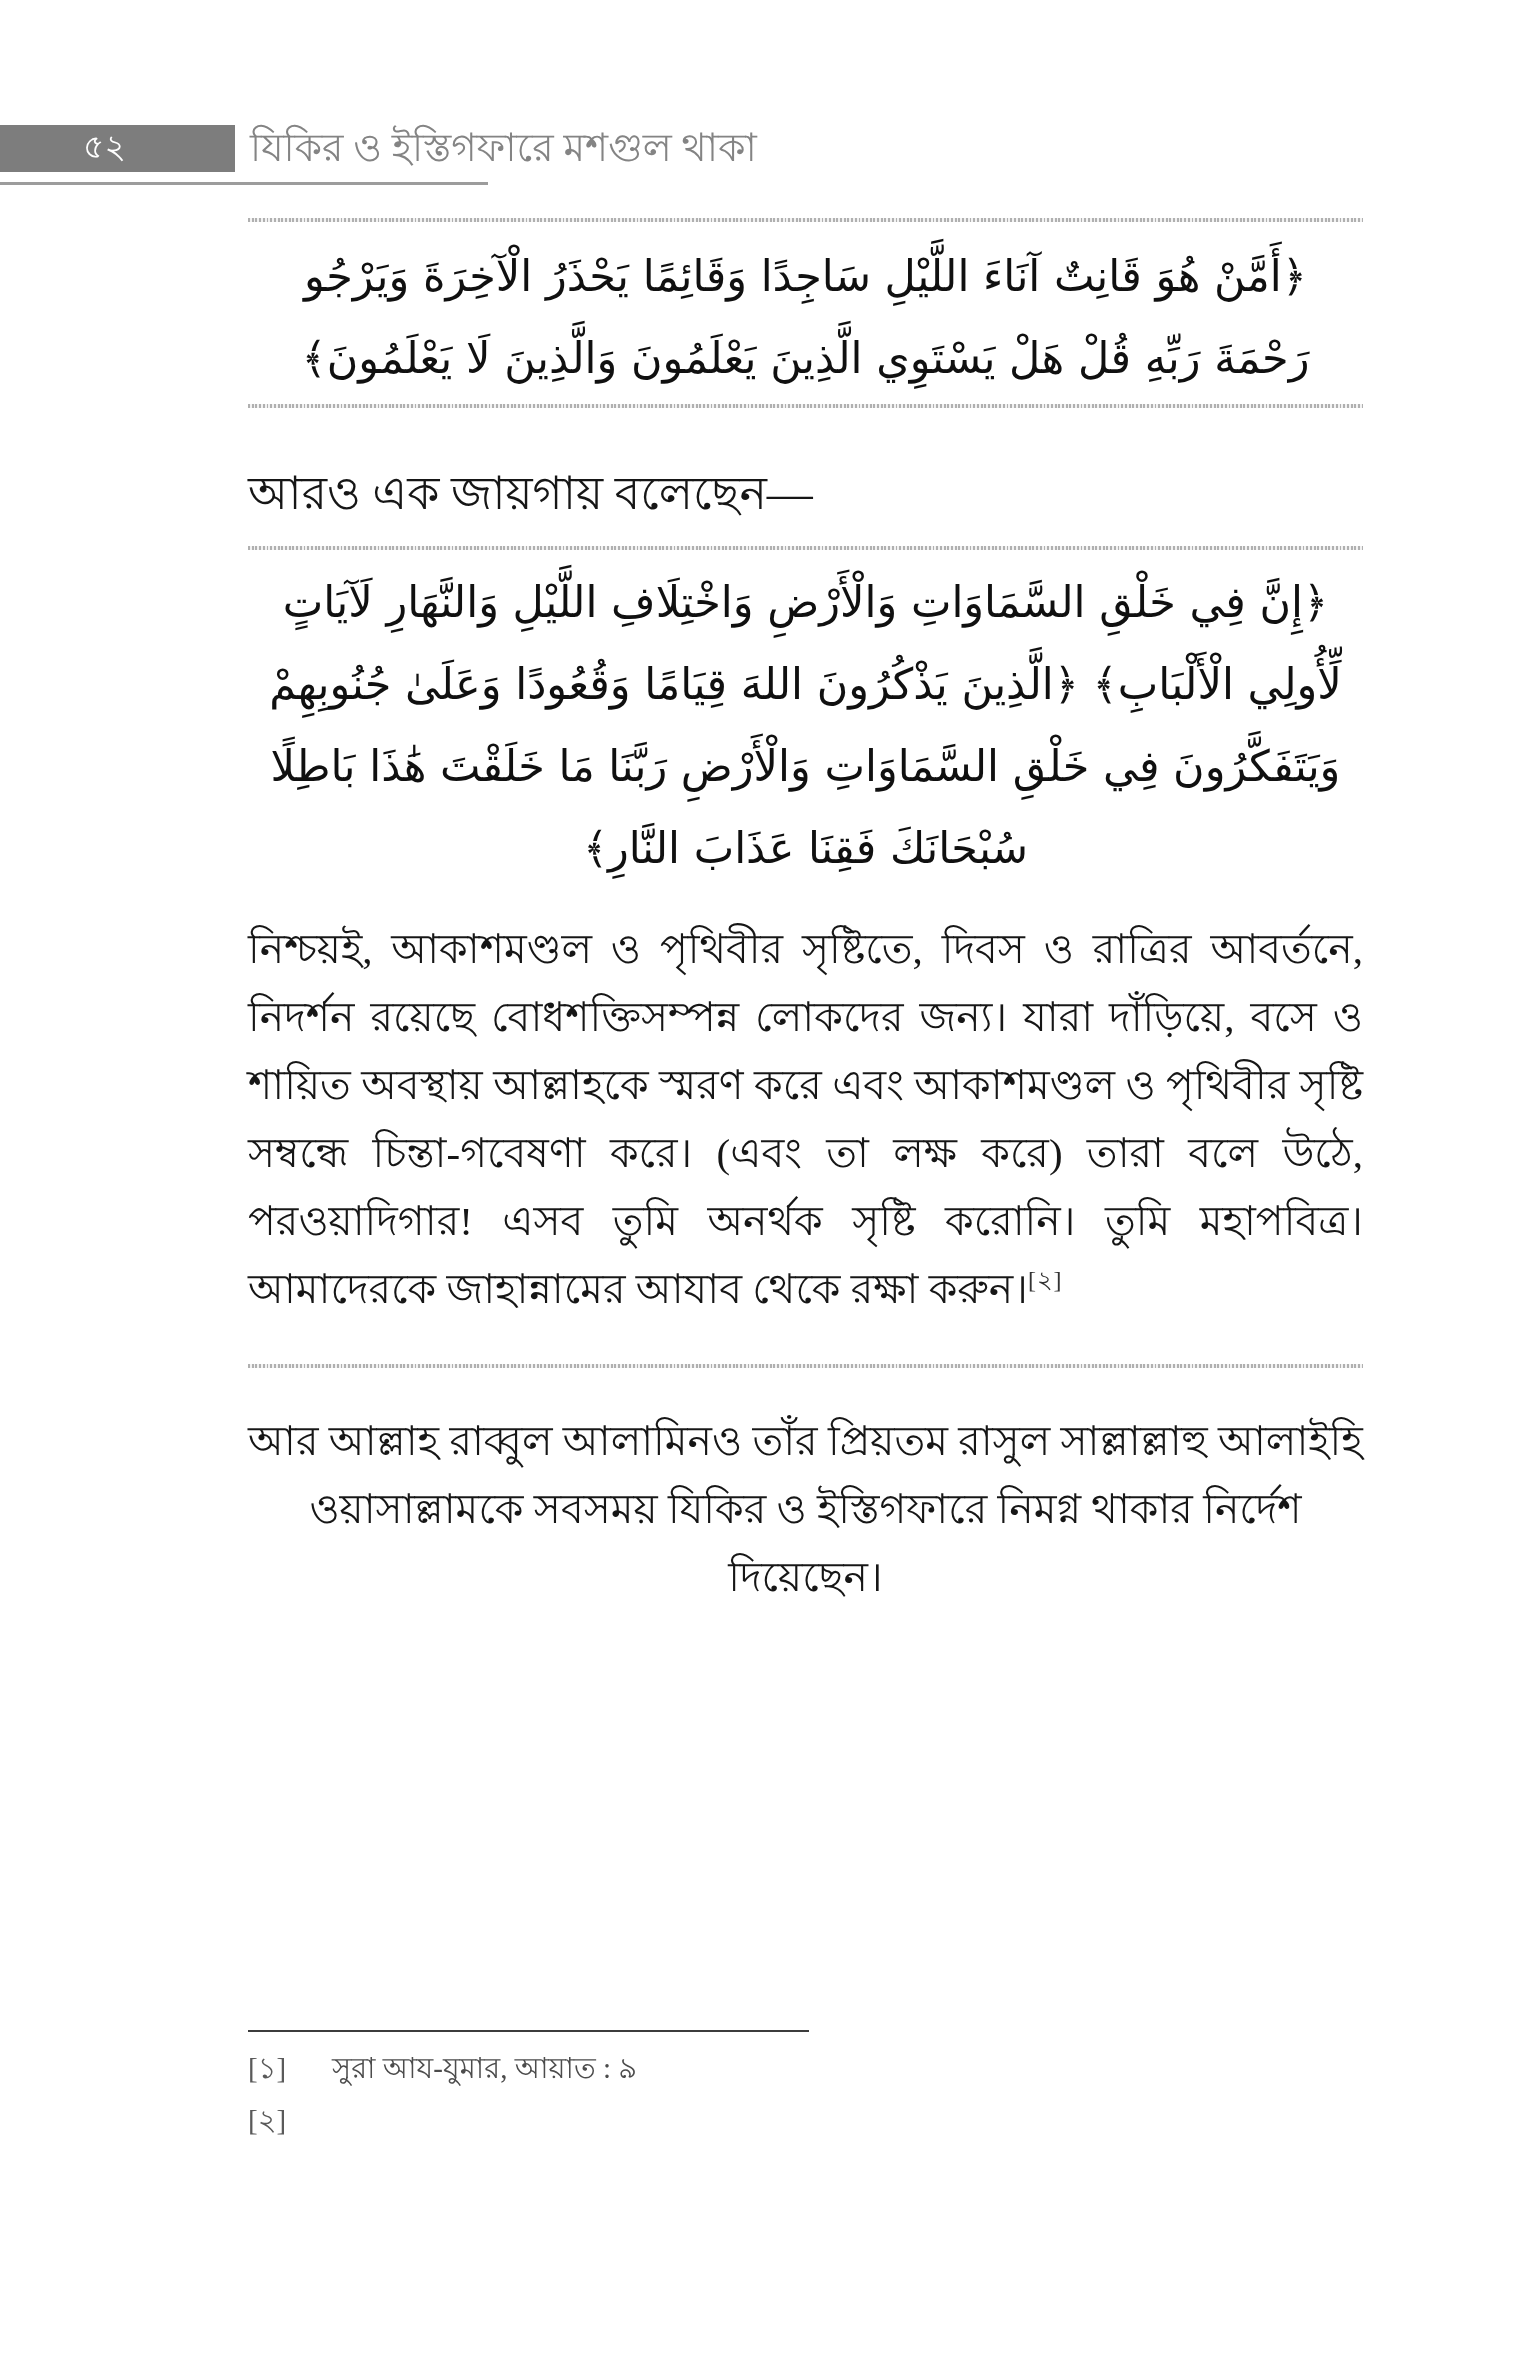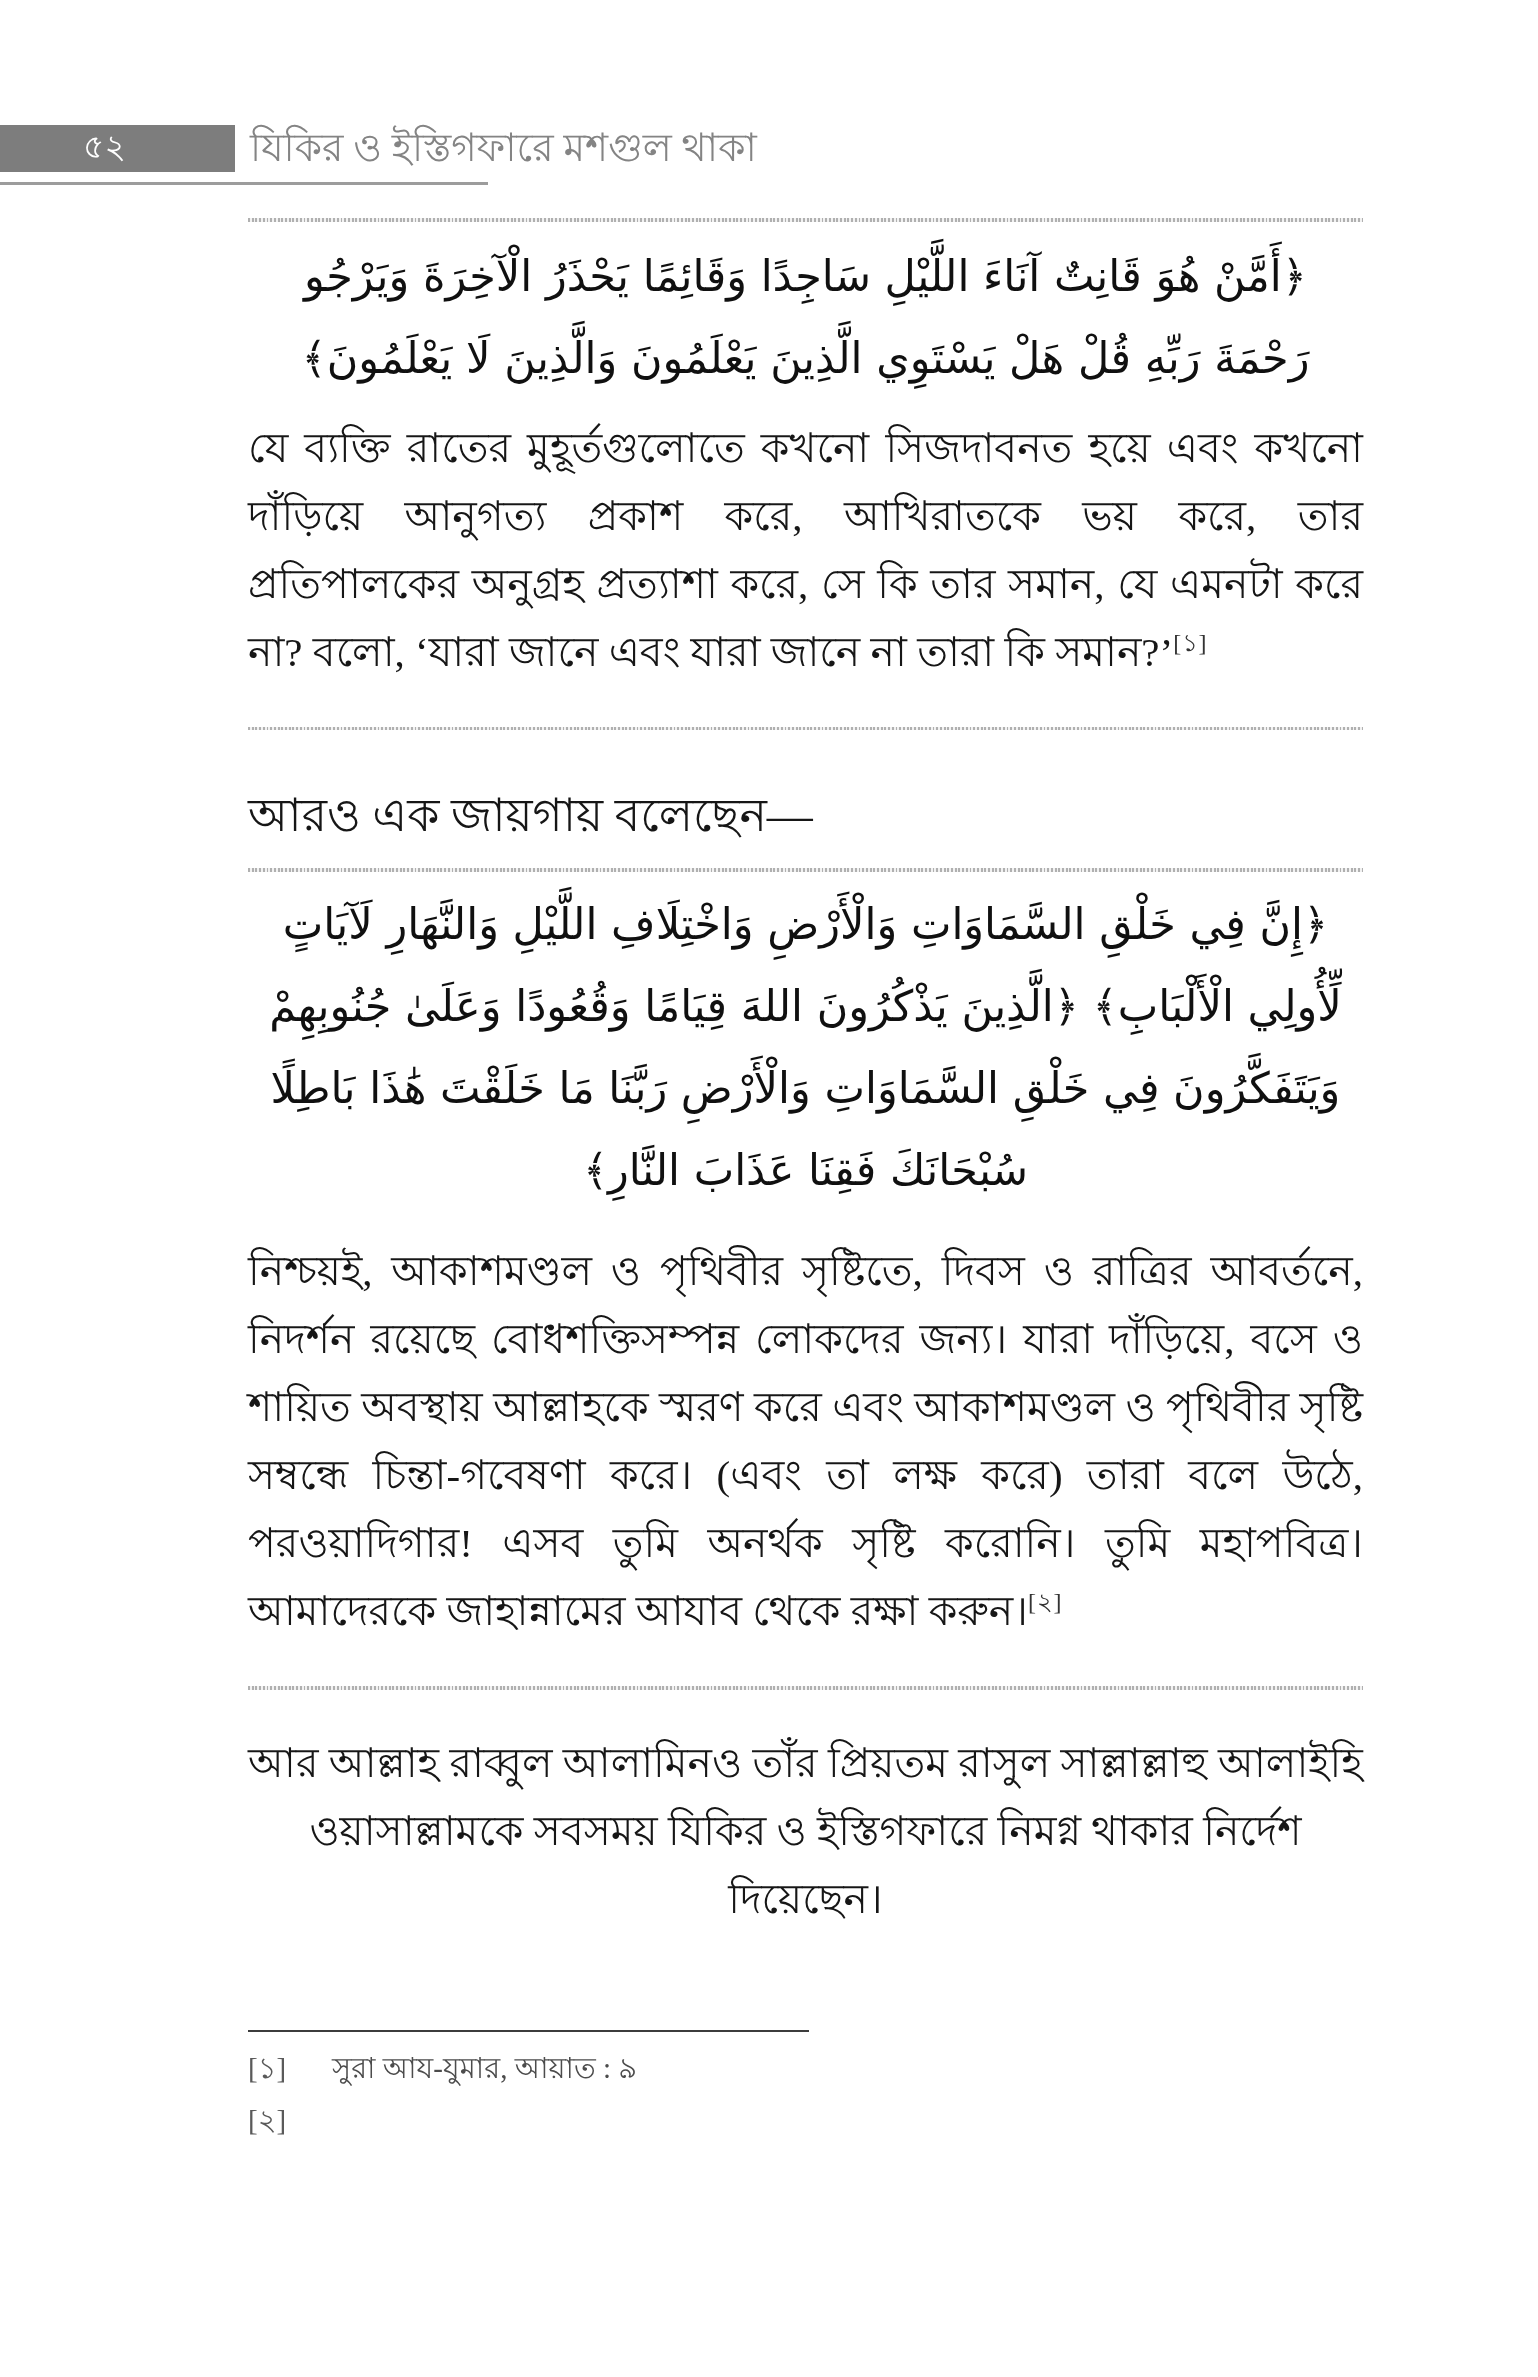--- a/index.html
+++ b/index.html
@@ -113,21 +113,20 @@
   </div>
   <div class="header-title">যিকির ও ইস্তিগফারে মশগুল থাকা</div>
   <div class="header-rule"></div>
 
   <div class="content">
 
     <div class="sep s1"></div>
 
     <div class="arabic v1">﴿أَمَّنْ هُوَ قَانِتٌ آنَاءَ اللَّيْلِ سَاجِدًا وَقَائِمًا يَحْذَرُ الْآخِرَةَ وَيَرْجُو رَحْمَةَ رَبِّهِ قُلْ هَلْ يَسْتَوِي الَّذِينَ يَعْلَمُونَ وَالَّذِينَ لَا يَعْلَمُونَ﴾</div>
 
-    <p class="bn-para p1"><span>যে ব্যক্তি রাতের মুহূর্তগুলোতে কখনো সিজদাবনত হয়ে এবং কখনো দাঁড়িয়ে আনুগত্য প্রকাশ করে, আখিরাতকে ভয় করে, তার প্রতিপালকের অনুগ্রহ প্রত্যাশা করে, সে কি তার সমান, যে এমনটা করে না? বলো, ‘যারা জানে এবং যারা জানে না তারা কি সমান?’</span><sup class="fnref">[১]</sup></p>
 
     <div class="sep s2"></div>
 
     <div class="bn-heading">আরও এক জায়গায় বলেছেন—</div>
 
     <div class="sep s3"></div>
 
     <div class="arabic v2">﴿إِنَّ فِي خَلْقِ السَّمَاوَاتِ وَالْأَرْضِ وَاخْتِلَافِ اللَّيْلِ وَالنَّهَارِ لَآيَاتٍ لِّأُولِي الْأَلْبَابِ﴾ ﴿الَّذِينَ يَذْكُرُونَ اللهَ قِيَامًا وَقُعُودًا وَعَلَىٰ جُنُوبِهِمْ وَيَتَفَكَّرُونَ فِي خَلْقِ السَّمَاوَاتِ وَالْأَرْضِ رَبَّنَا مَا خَلَقْتَ هَٰذَا بَاطِلًا سُبْحَانَكَ فَقِنَا عَذَابَ النَّارِ﴾</div>
 
     <p class="bn-para p2"><span>নিশ্চয়ই, আকাশমণ্ডল ও পৃথিবীর সৃষ্টিতে, দিবস ও রাত্রির আবর্তনে, নিদর্শন রয়েছে বোধশক্তিসম্পন্ন লোকদের জন্য। যারা দাঁড়িয়ে, বসে ও শায়িত অবস্থায় আল্লাহকে স্মরণ করে এবং আকাশমণ্ডল ও পৃথিবীর সৃষ্টি সম্বন্ধে চিন্তা-গবেষণা করে। (এবং তা লক্ষ করে) তারা বলে উঠে, পরওয়াদিগার! এসব তুমি অনর্থক সৃষ্টি করোনি। তুমি মহাপবিত্র। আমাদেরকে জাহান্নামের আযাব থেকে রক্ষা করুন।</span><sup class="fnref">[২]</sup></p>

